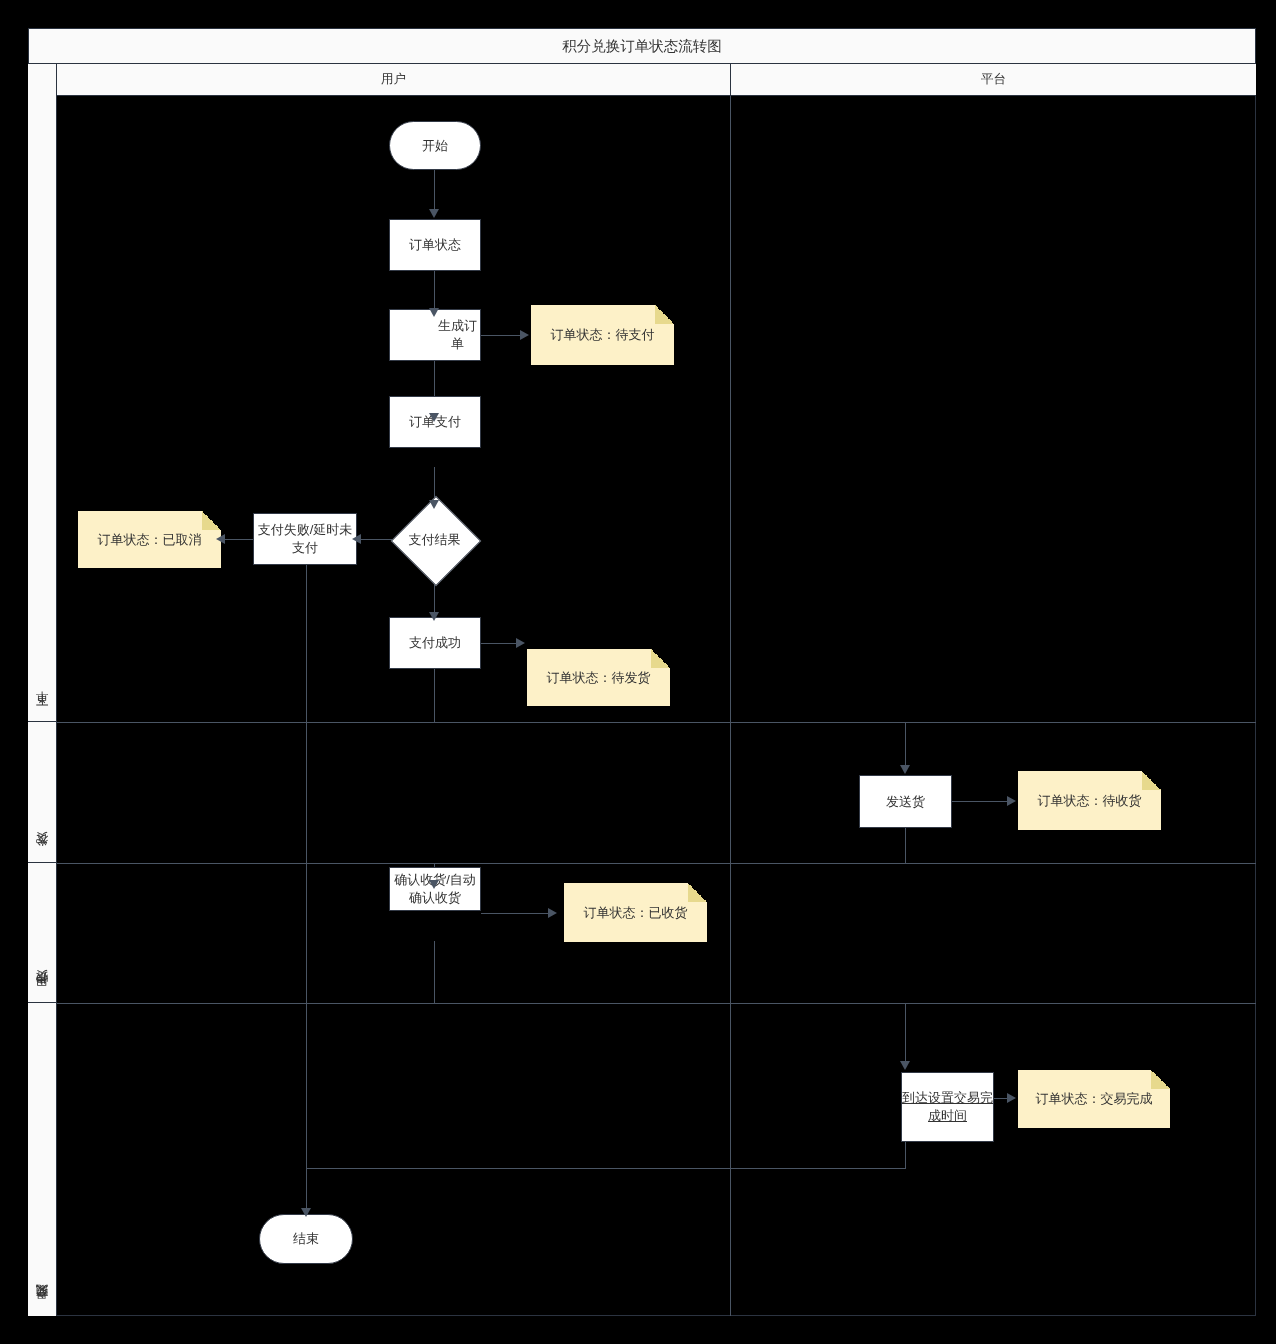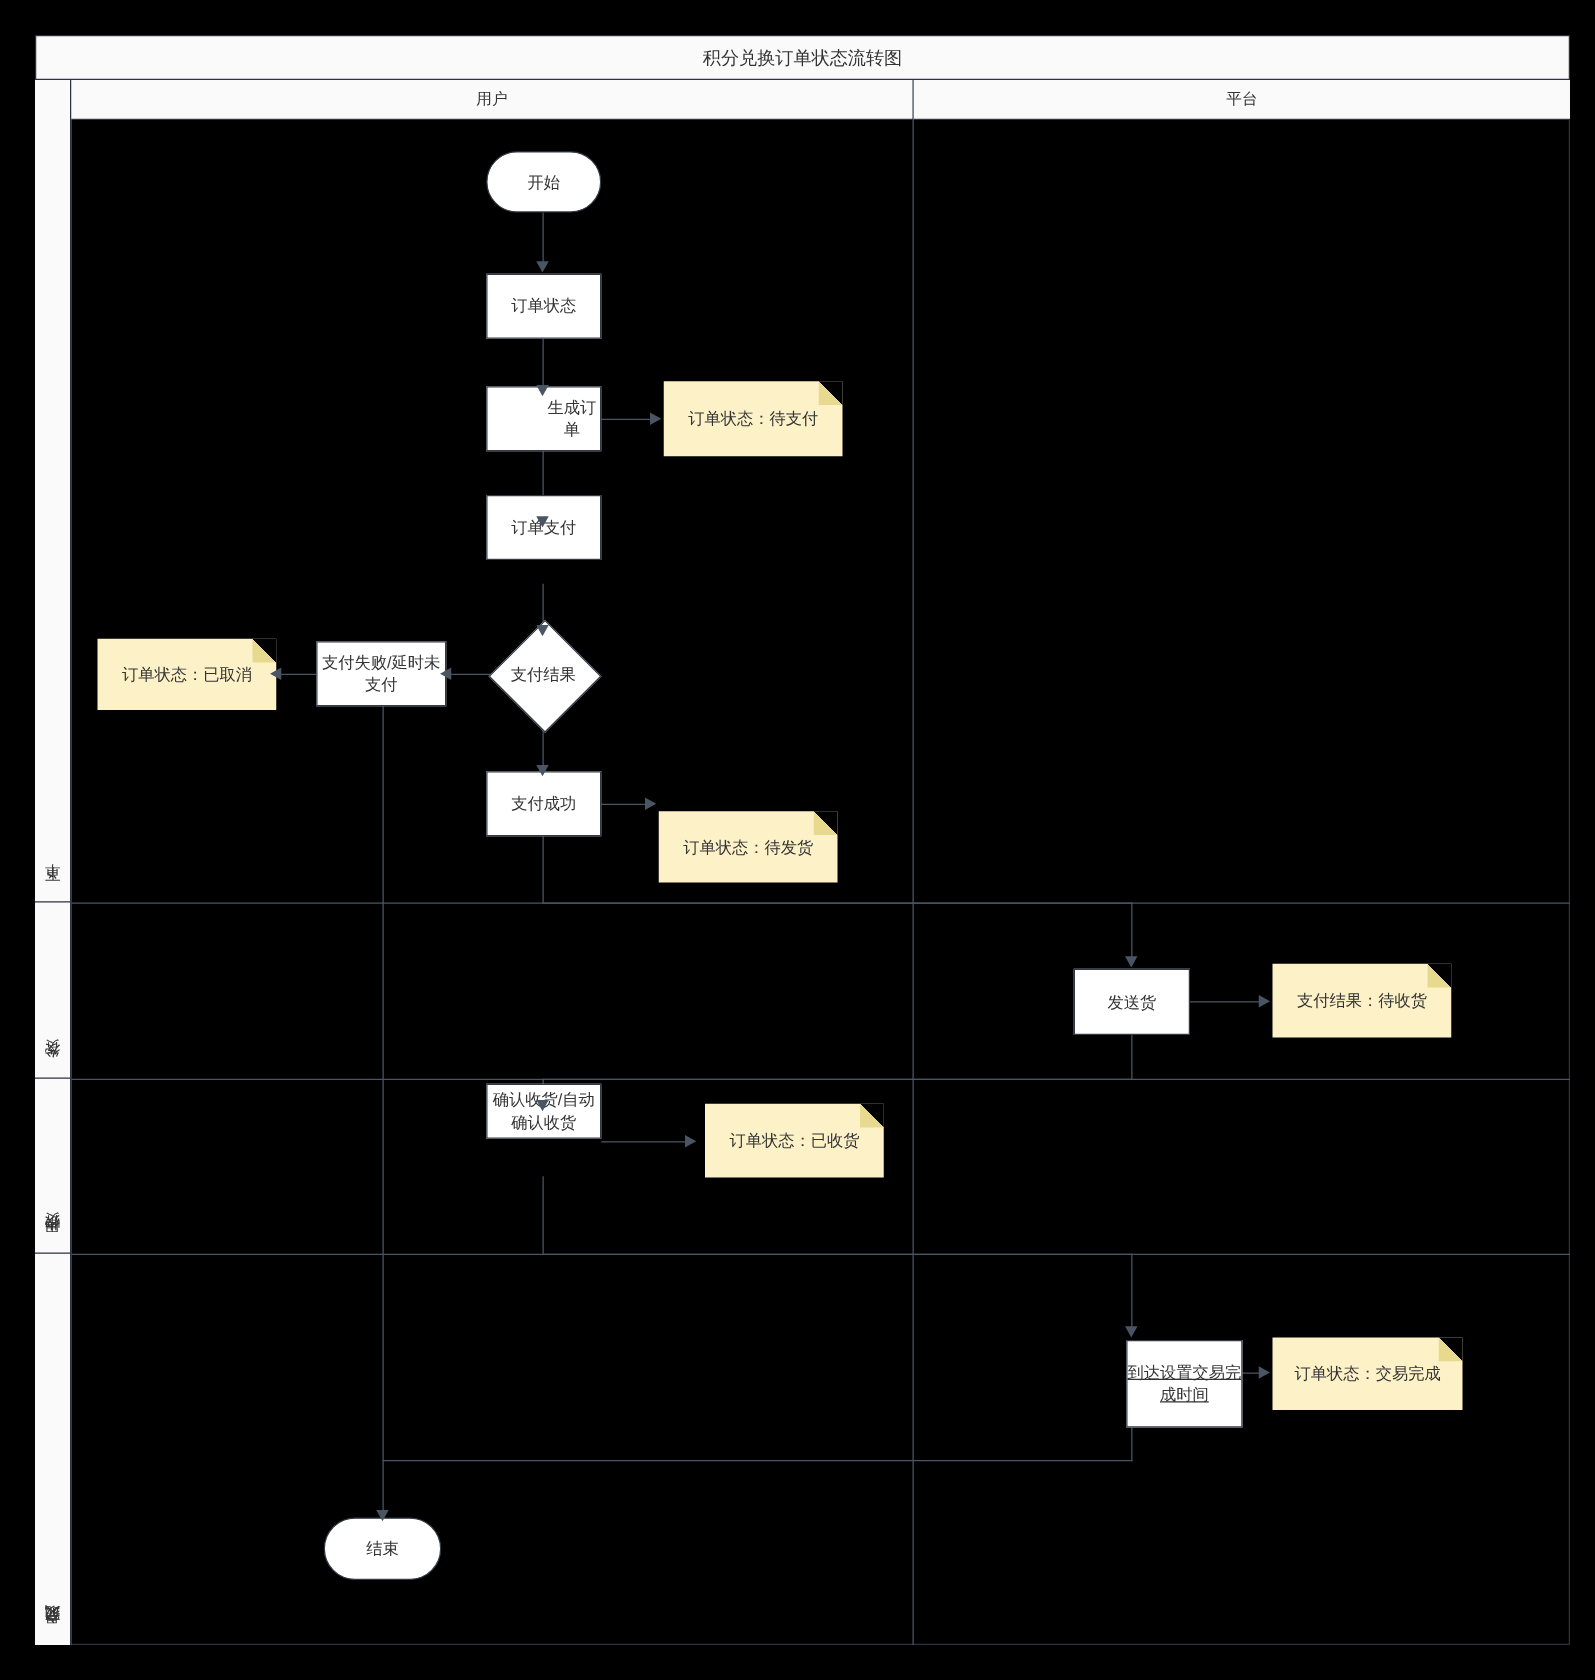--- a/index.html
+++ b/index.html
@@ -211,21 +211,21 @@
     <span class="ntext">订单状态：已取消</span>
   </div>
 
   <div class="note" style="left:527px;top:615px;width:143px;height:57px;margin-top:34px;">
     <div class="fold"></div>
     <span class="ntext">订单状态：待发货</span>
   </div>
 
   <div class="note" style="left:1018px;top:771px;width:143px;height:59px;">
     <div class="fold"></div>
-    <span class="ntext">支付结果：待收货</span>
+    <span class="ntext">订单状态：待收货</span>
   </div>
 
   <div class="note" style="left:564px;top:883px;width:143px;height:59px;">
     <div class="fold"></div>
     <span class="ntext">订单状态：已收货</span>
   </div>
 
   <div class="note" style="left:1018px;top:1070px;width:152px;height:58px;">
     <div class="fold"></div>
     <span class="ntext">订单状态：交易完成</span>

